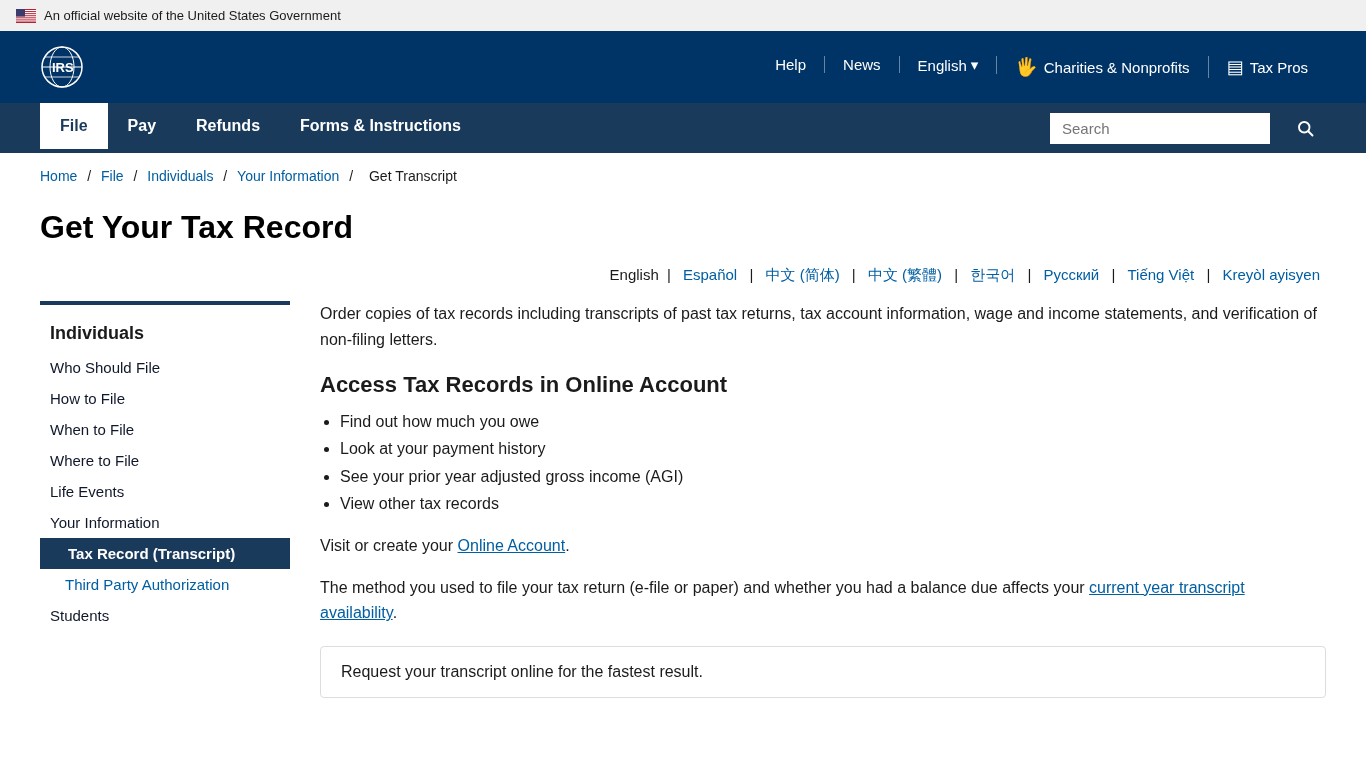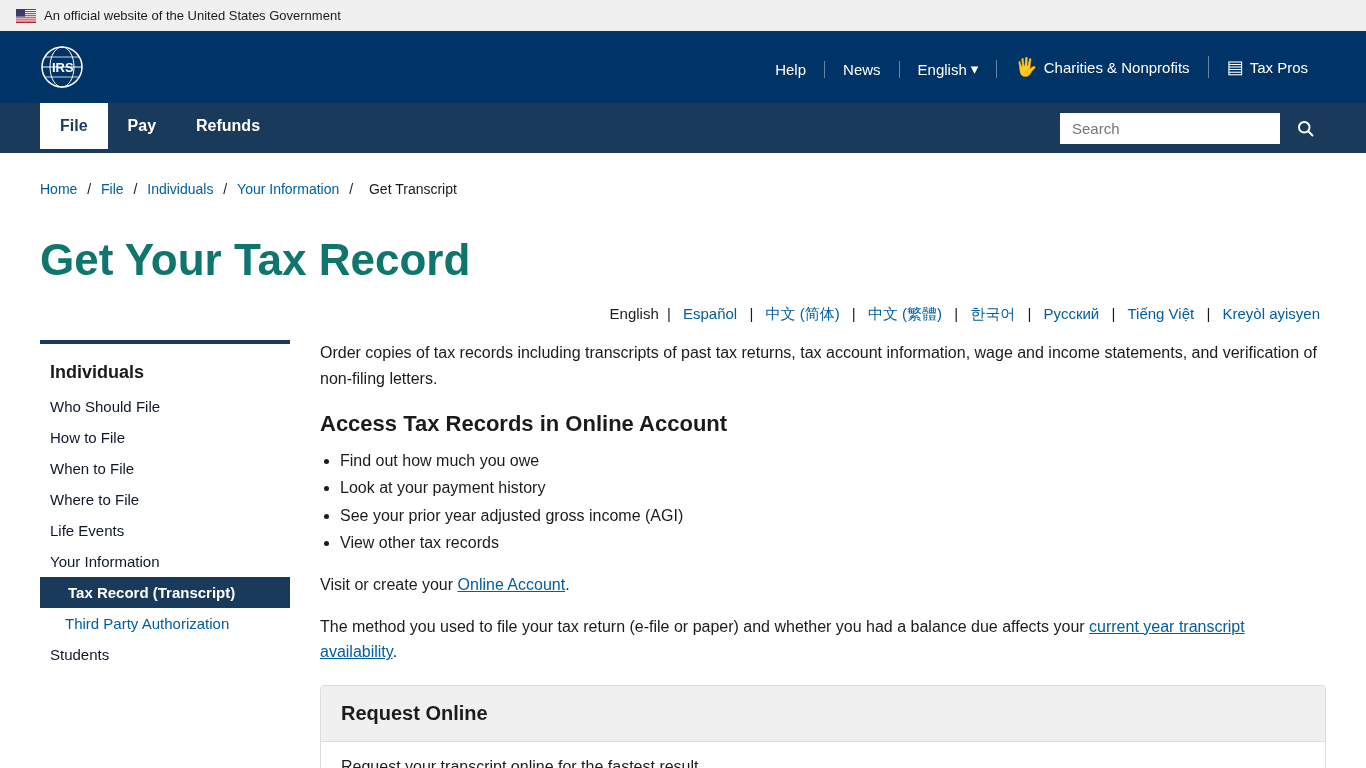--- a/index.html
+++ b/index.html
@@ -33,21 +33,21 @@
       display: flex;
       align-items: center;
       gap: 10px;
     }
     .logo-icon {
       width: 44px;
       height: 44px;
     }
     .header-nav {
       display: flex;
-      align-items: flex-end;
+      align-items: flex-start;
       gap: 0;
       color: #fff;
       font-size: 15px;
     }
     .header-nav a {
       color: #fff;
       text-decoration: none;
       padding: 0 18px;
       border-right: 1px solid rgba(255,255,255,0.4);
     }
@@ -93,21 +93,21 @@
       border-bottom: 4px solid transparent;
     }
     .nav-item.active {
       background: #fff;
       color: #1a3a5c;
       border-bottom: 4px solid #1a3a5c;
     }
     .search-area {
       display: flex;
       align-items: center;
-      gap: 4px;
+      gap: 14px;
       padding: 8px 0;
     }
     .search-input {
       padding: 7px 12px;
       font-size: 15px;
       border: none;
       width: 220px;
       outline: none;
     }
     .search-btn {
@@ -116,36 +116,36 @@
       color: #fff;
       padding: 7px 12px;
       cursor: pointer;
       font-size: 16px;
       display: flex;
       align-items: center;
     }
 
     
     .breadcrumb {
-      padding: 28px 40px;
+      padding: 15px 40px;
       font-size: 14px;
       color: #1b1b1b;
     }
     .breadcrumb a {
       color: #005ea2;
       text-decoration: none;
     }
     .breadcrumb span { color: #1b1b1b; margin: 0 6px; }
 
     
     .page-title {
       padding: 10px 40px 20px 40px;
-      font-size: 44px;
+      font-size: 32px;
       font-weight: 700;
-      color: #0f766e;
+      color: #000000;
     }
 
     
     .content-area {
       display: flex;
       padding: 0 40px;
       gap: 30px;
     }
 
     
@@ -297,20 +297,21 @@
       <span>Tax Pros</span>
     </a>
   </div>
 </div>
 
 <nav class="main-nav">
   <div class="main-nav-items">
     <a href="#" class="nav-item active">File</a>
     <a href="#" class="nav-item">Pay</a>
     <a href="#" class="nav-item">Refunds</a>
+    <a href="#" class="nav-item">Forms &amp; Instructions</a>
   </div>
   <div class="search-area">
     <input type="text" class="search-input" placeholder="Search" style="">
     <button class="search-btn">
       <svg width="18" height="18" viewBox="0 0 24 24" fill="none" stroke="white" stroke-width="2.5" stroke-linecap="round" stroke-linejoin="round">
         <circle cx="11" cy="11" r="7"></circle>
         <line x1="17" y1="17" x2="22" y2="22"></line>
       </svg>
     </button>
   </div>
@@ -379,18 +380,17 @@
       <span>Visit or create your</span>
       <a href="#">Online Account</a><span>.</span>
     </p>
 
     <p>
       <span>The method you used to file your tax return (e-file or paper) and whether you had a balance due affects  your</span>
       <a href="#">current year transcript availability</a><span>.</span>
     </p>
 
     <div class="request-box">
-      <div class="request-box-header">Request Online</div>
       <div class="request-box-body">Request your transcript online for the fastest result.</div>
     </div>
   </main>
 
 </div>
 
 </body></html>

